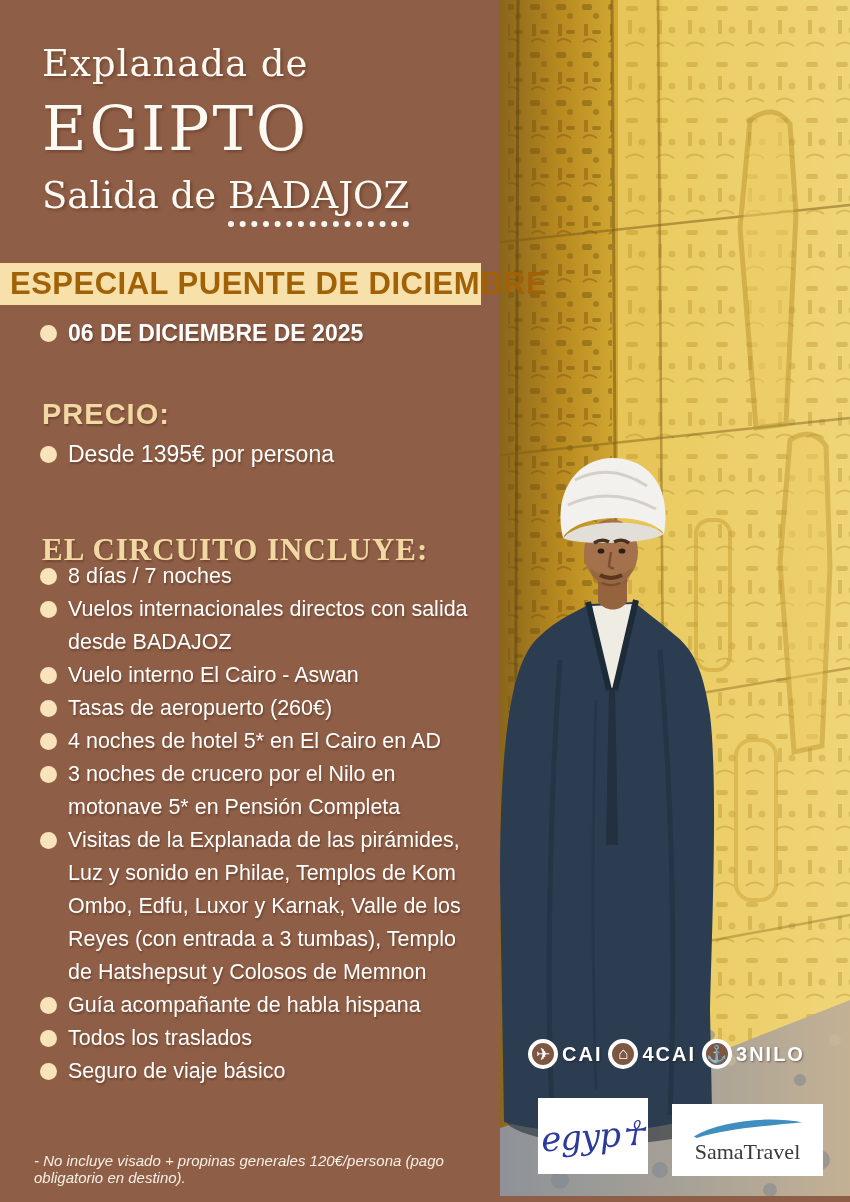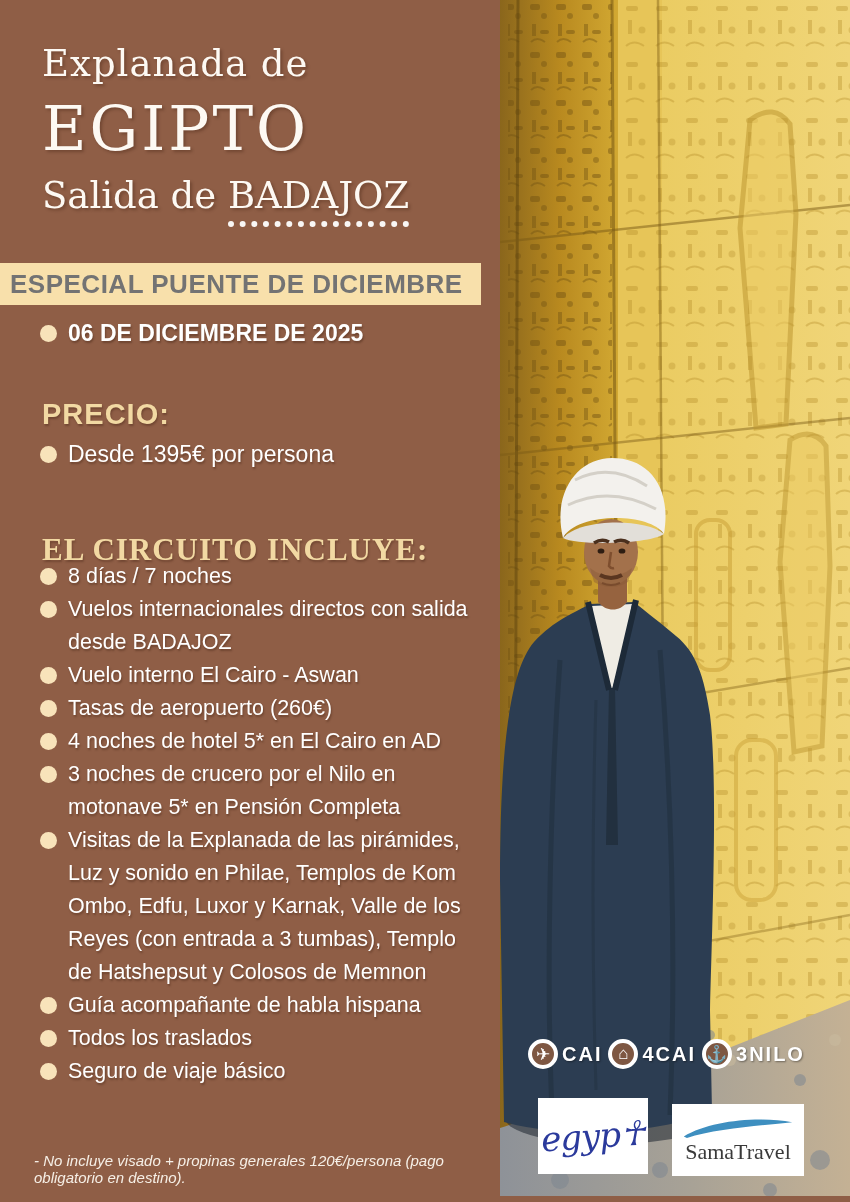--- a/index.html
+++ b/index.html
@@ -25,21 +25,21 @@
   .panel { position:absolute; left:0; top:0; width:500px; height:1202px; color:#fff; }
   .title-block { position:absolute; left:42px; top:42px; font-family:"DejaVu Serif", serif; color:#FDF9F3;
                  text-shadow:2px 2px 3px rgba(60,30,15,.35); }
   .title-line1 { font-size:37px; letter-spacing:1px; }
   .title-line2 { font-size:61px; letter-spacing:3px; margin-top:8px; }
   .title-line3 { font-size:37px; margin-top:10px; }
   .badajoz { padding-bottom:4px; border-bottom:6px dotted rgba(255,255,255,.95); }
 
   .banner { position:absolute; left:0; top:263px; width:481px; height:42px; background:#F8E0AB;
             display:flex; align-items:center; padding-left:10px; }
-  .banner span { color:#737373; font-weight:700; font-size:26px; letter-spacing:.5px; white-space:nowrap; }
+  .banner span { color:#a16207; font-weight:700; font-size:31px; letter-spacing:.5px; white-space:nowrap; }
 
   .bullet-row { display:flex; gap:11px; align-items:flex-start; }
   .dot { flex:0 0 auto; width:17px; height:17px; border-radius:50%; background:#F8E3BA; margin-top:5px; }
   .date-row { position:absolute; left:40px; top:320px; }
   .date-row .txt { font-size:23px; font-weight:700; color:#FFFFFF; text-shadow:1px 2px 2px rgba(60,30,15,.4); }
 
   .sec-head { position:absolute; left:42px; color:#F2D9A3; font-weight:600; letter-spacing:1px;
               text-shadow:1px 2px 2px rgba(60,30,15,.35); }
   .price-head { top:398px; font-size:29px; }
   .price-row { position:absolute; left:40px; top:441px; }
@@ -60,21 +60,21 @@
   .itin-item { display:flex; align-items:center; gap:4px; }
   .itin-circle { width:30px; height:30px; border-radius:50%; background:#7E5742; border:4px solid #FFFFFF;
                  color:#fff; font-size:17px; display:flex; align-items:center; justify-content:center; }
   .itin-label { color:#FFFFFF; font-weight:700; font-size:20px; letter-spacing:2px;
                 text-shadow:1px 1px 2px rgba(0,0,0,.4); }
 
   .logo-box { position:absolute; background:#FFFFFF; display:flex; align-items:center; justify-content:center; }
   .logo-egypt { left:538px; top:1098px; width:110px; height:76px; }
   .logo-egypt span { font-family:"DejaVu Serif", serif; font-style:italic; font-size:34px; color:#2B3A9C;
                      transform:rotate(-4deg); letter-spacing:-1px; }
-  .logo-sama { left:672px; top:1104px; width:132px; height:72px; flex-direction:column; gap:1px; }
+  .logo-sama { left:672px; top:1104px; width:151px; height:72px; flex-direction:column; gap:1px; }
   .logo-sama .swoosh { width:120px; height:22px; }
   .logo-sama .sama-text { font-family:"Liberation Serif", serif; font-size:22px; color:#3A3A3A; }
 </style>
 </head>
 <body>
 
 <div class="poster">
 
   <div class="photo">
     <svg width="350" height="1202" viewBox="0 0 350 1202">

